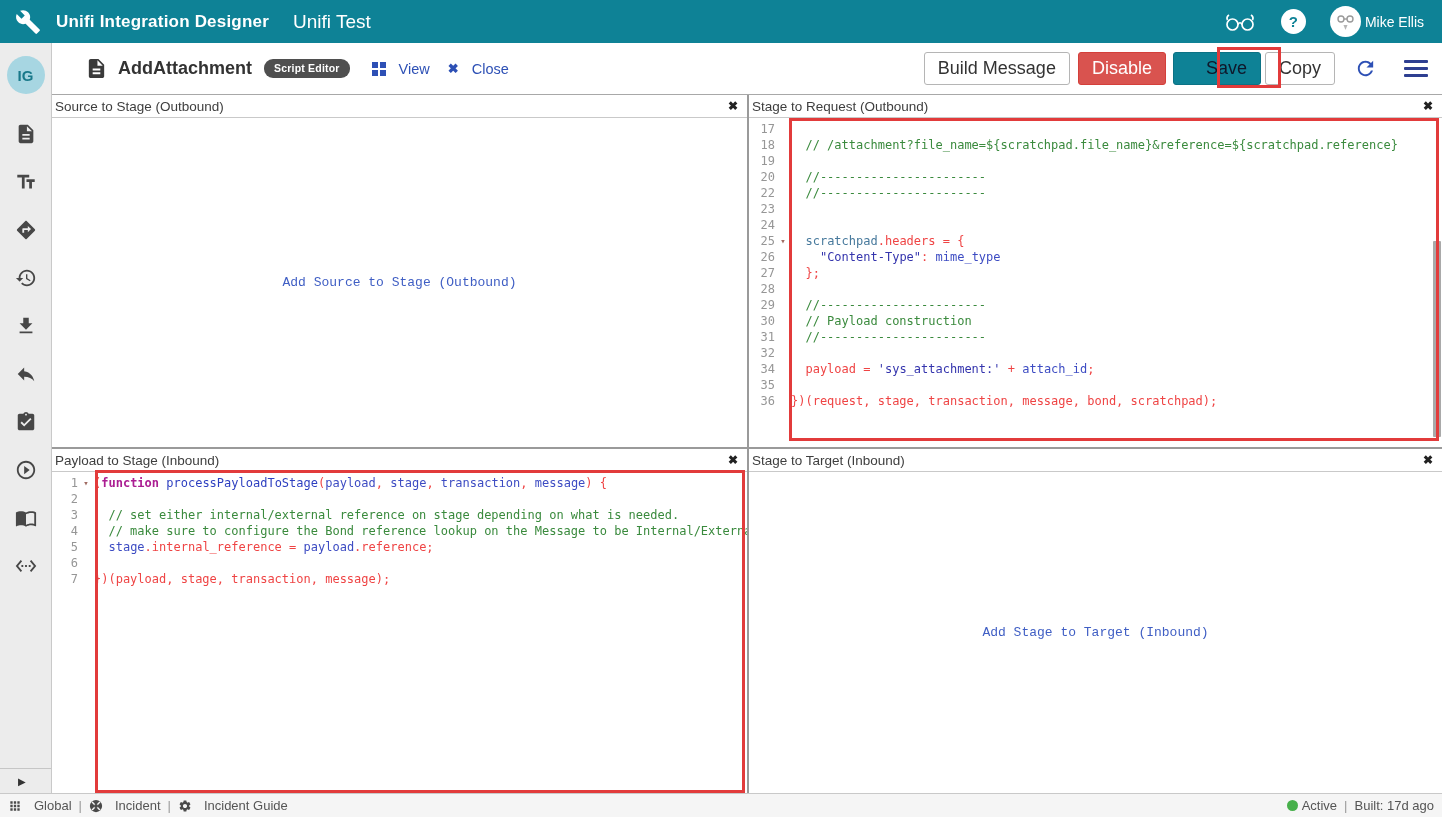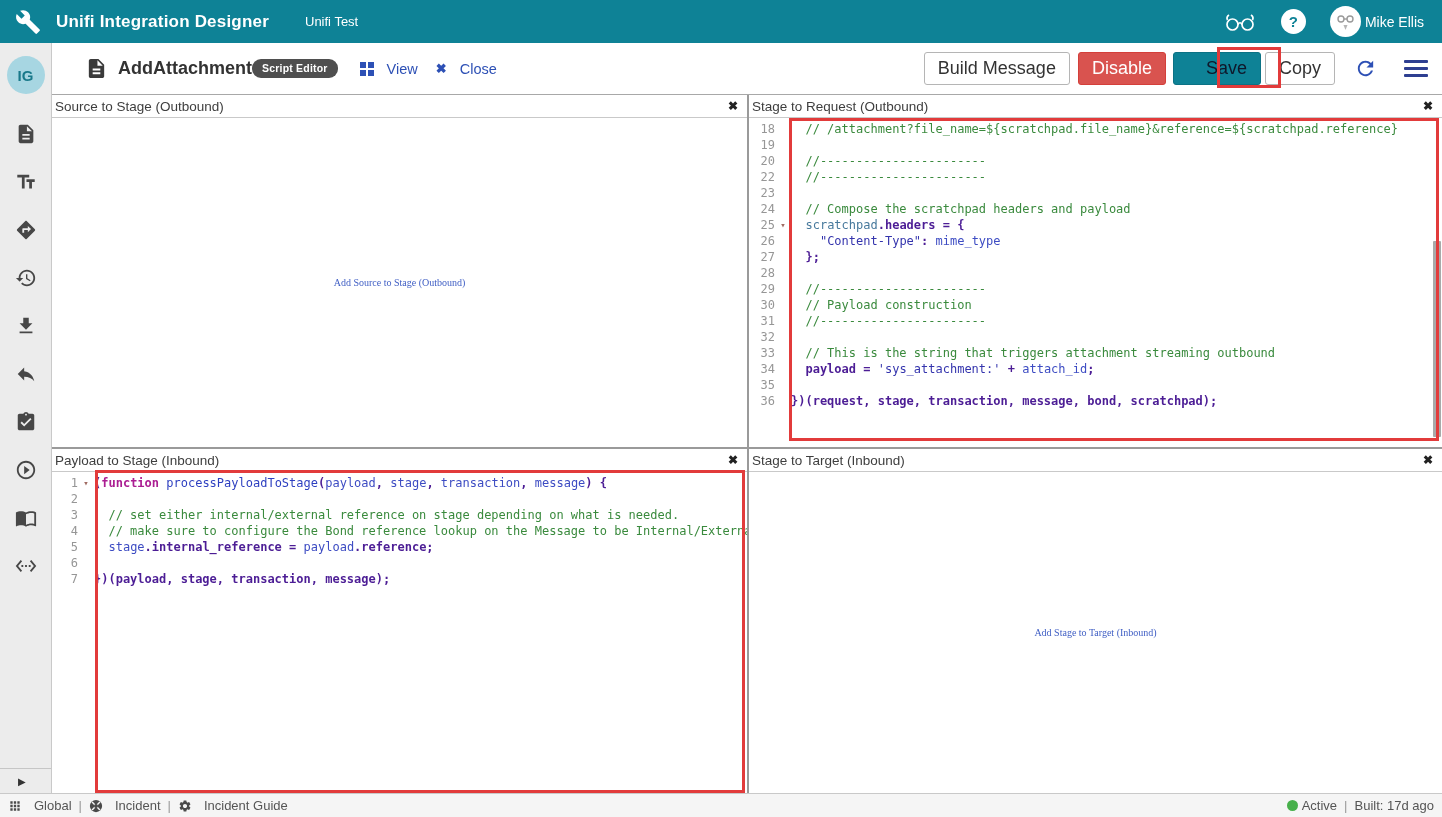--- a/index.html
+++ b/index.html
@@ -9,38 +9,38 @@
     font-family:"Liberation Sans", sans-serif; background:#fff;
   }
 
   
   .topbar {
     position:absolute; left:0; top:0; width:1442px; height:43px;
     background:#0e8296; color:#fff; display:flex; align-items:center;
   }
   .topbar .wrench { margin-left:15px; display:flex; }
   .app-title { font-size:17px; font-weight:bold; margin-left:15px; letter-spacing:.2px; }
-  .env-title { font-size:13px; margin-left:36px; }
+  .env-title { font-size:19px; margin-left:24px; }
   .topbar-right { margin-left:auto; display:flex; align-items:center; gap:24px; margin-right:18px; }
   .help-circle {
     width:25px; height:25px; border-radius:50%; background:#fff; color:#0e8296;
     display:flex; align-items:center; justify-content:center; font-weight:bold; font-size:15px; cursor:pointer;
   }
   .user-chip { display:flex; align-items:center; gap:4px; cursor:pointer; }
   .user-avatar { width:31px; height:31px; border-radius:50%; background:#fff; display:flex; align-items:center; justify-content:center; }
   .user-name { font-size:14px; }
 
   
   .toolbar {
     position:absolute; left:52px; top:43px; width:1390px; height:52px; background:#fff;
     border-bottom:1px solid #a8a8a8; display:flex; align-items:center; padding-left:33px; padding-right:14px;
   }
   .doc-title { font-size:18px; font-weight:bold; color:#333; margin-left:10px; }
   .badge {
-    background:#4f4f4f; color:#fff; font-size:10.5px; font-weight:bold;
+    margin-left:12px; background:#4f4f4f; color:#fff; font-size:10.5px; font-weight:bold;
     padding:3px 10px 4px; border-radius:9px; letter-spacing:.2px;
   }
   .tool-link { display:flex; align-items:center; gap:13px; color:#2d50b5; font-size:14.5px; cursor:pointer; }
   .tool-link.view { margin-left:22px; }
   .tool-link.close { margin-left:18px; }
   .tool-link .xmark { font-size:13px; font-weight:bold; }
   .btn {
     height:33px; border-radius:3px; font-size:18px; font-family:"Liberation Sans",sans-serif;
     display:inline-flex; align-items:center; padding:0 13px; cursor:pointer; border:1px solid transparent;
   }
@@ -80,30 +80,30 @@
   .panel-pay { left:0;    top:354px; width:695px; height:344px; }
   .panel-tgt { left:697px; top:354px; width:693px; height:344px; }
   .panel-head {
     height:23px; flex:none; border-bottom:1px solid #c9c9c9; background:#fff;
     display:flex; align-items:center; padding:0 9px 0 3px; font-size:13.5px; color:#3e3e3e;
   }
   .panel-close { margin-left:auto; font-size:12px; font-weight:bold; color:#222; cursor:pointer; line-height:1; }
   .panel-body { flex:1; position:relative; overflow:hidden; background:#fff; }
   .placeholder {
     position:absolute; inset:0; display:flex; align-items:center; justify-content:center;
-    font-family:Liberation Serif, serif; font-size:10px; color:#3f5ec4; cursor:pointer;
+    font-family:Liberation Mono, monospace; font-size:13px; color:#3f5ec4; cursor:pointer;
   }
 
   
   .editor { padding-top:3px; font-family:"DejaVu Sans Mono","Liberation Mono",monospace; font-size:12px; line-height:16px; }
   .cm-line { display:flex; height:16px; white-space:pre; }
   .cm-gutter { width:26px; flex:none; text-align:right; color:#969696; }
   .cm-fold { width:16px; flex:none; text-align:center; color:#a06b62; font-size:9px; line-height:16px; }
   .cm-code { white-space:pre; }
-  .tok-p { color:#4c1d95;font-weight:bold; }
+  .tok-p { color:#ef4444; }
   .tok-c { color:#3a8a3d; }
   .tok-k { color:#ab1d92; font-weight:bold; }
   .tok-d { color:#2d3fc0; }
   .tok-v { color:#3d4cc3; }
   .tok-v2 { color:#47799c; }
   .tok-s { color:#3434ad; }
   .vscroll {
     position:absolute; right:1px; top:146px; width:8px; height:196px;
     background:#a9a9a9; border-radius:1px; cursor:pointer;
   }
@@ -277,35 +277,35 @@
       </div>
     </div>
 
     <div class="panel panel-req">
       <div class="panel-head">
         <span>Stage to Request (Outbound)</span>
         <span class="panel-close">✖</span>
       </div>
       <div class="panel-body">
         <div class="editor">
+            <div class="cm-line"><span class="cm-gutter">17</span><span class="cm-fold"></span><span class="cm-code"></span></div>
             <div class="cm-line"><span class="cm-gutter">18</span><span class="cm-fold"></span><span class="cm-code"><span class="tok-c">  // /attachment?file_name=${scratchpad.file_name}&amp;reference=${scratchpad.reference}</span></span></div>
             <div class="cm-line"><span class="cm-gutter">19</span><span class="cm-fold"></span><span class="cm-code"></span></div>
             <div class="cm-line"><span class="cm-gutter">20</span><span class="cm-fold"></span><span class="cm-code"><span class="tok-c">  //-----------------------</span></span></div>
             <div class="cm-line"><span class="cm-gutter">22</span><span class="cm-fold"></span><span class="cm-code"><span class="tok-c">  //-----------------------</span></span></div>
             <div class="cm-line"><span class="cm-gutter">23</span><span class="cm-fold"></span><span class="cm-code"></span></div>
-            <div class="cm-line"><span class="cm-gutter">24</span><span class="cm-fold"></span><span class="cm-code"><span class="tok-c">  // Compose the scratchpad headers and payload</span></span></div>
+            <div class="cm-line"><span class="cm-gutter">24</span><span class="cm-fold"></span></div>
             <div class="cm-line"><span class="cm-gutter">25</span><span class="cm-fold">▾</span><span class="cm-code"><span class="tok-p">  </span><span class="tok-v2">scratchpad</span><span class="tok-p">.headers = {</span></span></div>
             <div class="cm-line"><span class="cm-gutter">26</span><span class="cm-fold"></span><span class="cm-code"><span class="tok-p">    </span><span class="tok-s">"Content-Type"</span><span class="tok-p">: </span><span class="tok-v">mime_type</span></span></div>
             <div class="cm-line"><span class="cm-gutter">27</span><span class="cm-fold"></span><span class="cm-code"><span class="tok-p">  };</span></span></div>
             <div class="cm-line"><span class="cm-gutter">28</span><span class="cm-fold"></span><span class="cm-code"></span></div>
             <div class="cm-line"><span class="cm-gutter">29</span><span class="cm-fold"></span><span class="cm-code"><span class="tok-c">  //-----------------------</span></span></div>
             <div class="cm-line"><span class="cm-gutter">30</span><span class="cm-fold"></span><span class="cm-code"><span class="tok-c">  // Payload construction</span></span></div>
             <div class="cm-line"><span class="cm-gutter">31</span><span class="cm-fold"></span><span class="cm-code"><span class="tok-c">  //-----------------------</span></span></div>
             <div class="cm-line"><span class="cm-gutter">32</span><span class="cm-fold"></span><span class="cm-code"></span></div>
-            <div class="cm-line"><span class="cm-gutter">33</span><span class="cm-fold"></span><span class="cm-code"><span class="tok-c">  // This is the string that triggers attachment streaming outbound</span></span></div>
             <div class="cm-line"><span class="cm-gutter">34</span><span class="cm-fold"></span><span class="cm-code"><span class="tok-p">  payload = </span><span class="tok-s">'sys_attachment:'</span><span class="tok-p"> + </span><span class="tok-v">attach_id</span><span class="tok-p">;</span></span></div>
             <div class="cm-line"><span class="cm-gutter">35</span><span class="cm-fold"></span><span class="cm-code"></span></div>
             <div class="cm-line"><span class="cm-gutter">36</span><span class="cm-fold"></span><span class="cm-code"><span class="tok-p">})(request, stage, transaction, message, bond, scratchpad);</span></span></div>
           </div>
       </div>
       <div class="vscroll"></div>
     </div>
 
     <div class="panel panel-pay">
       <div class="panel-head">

